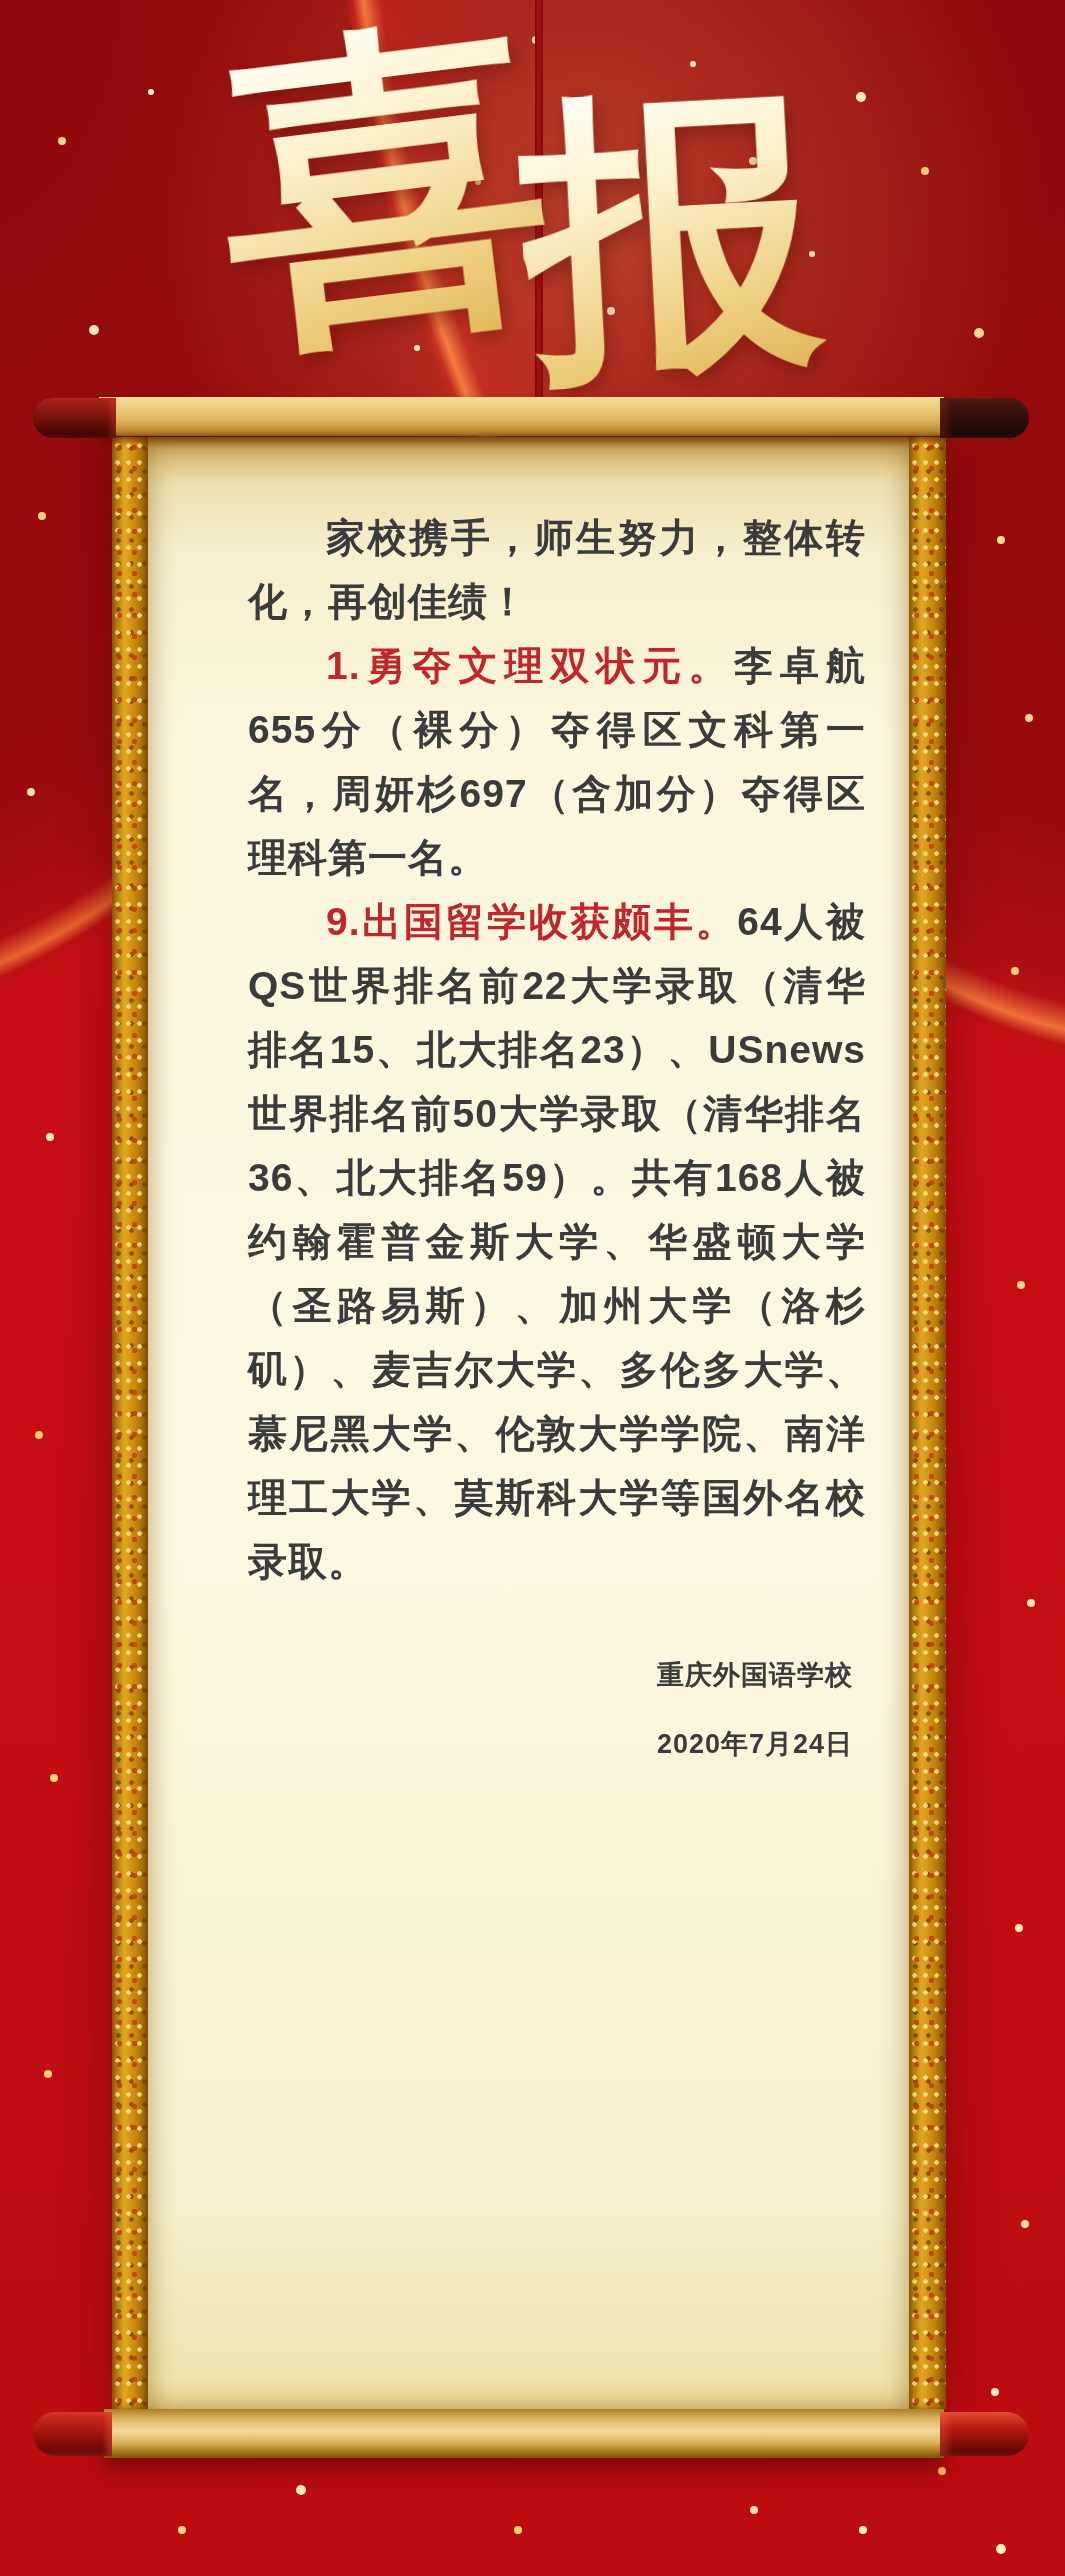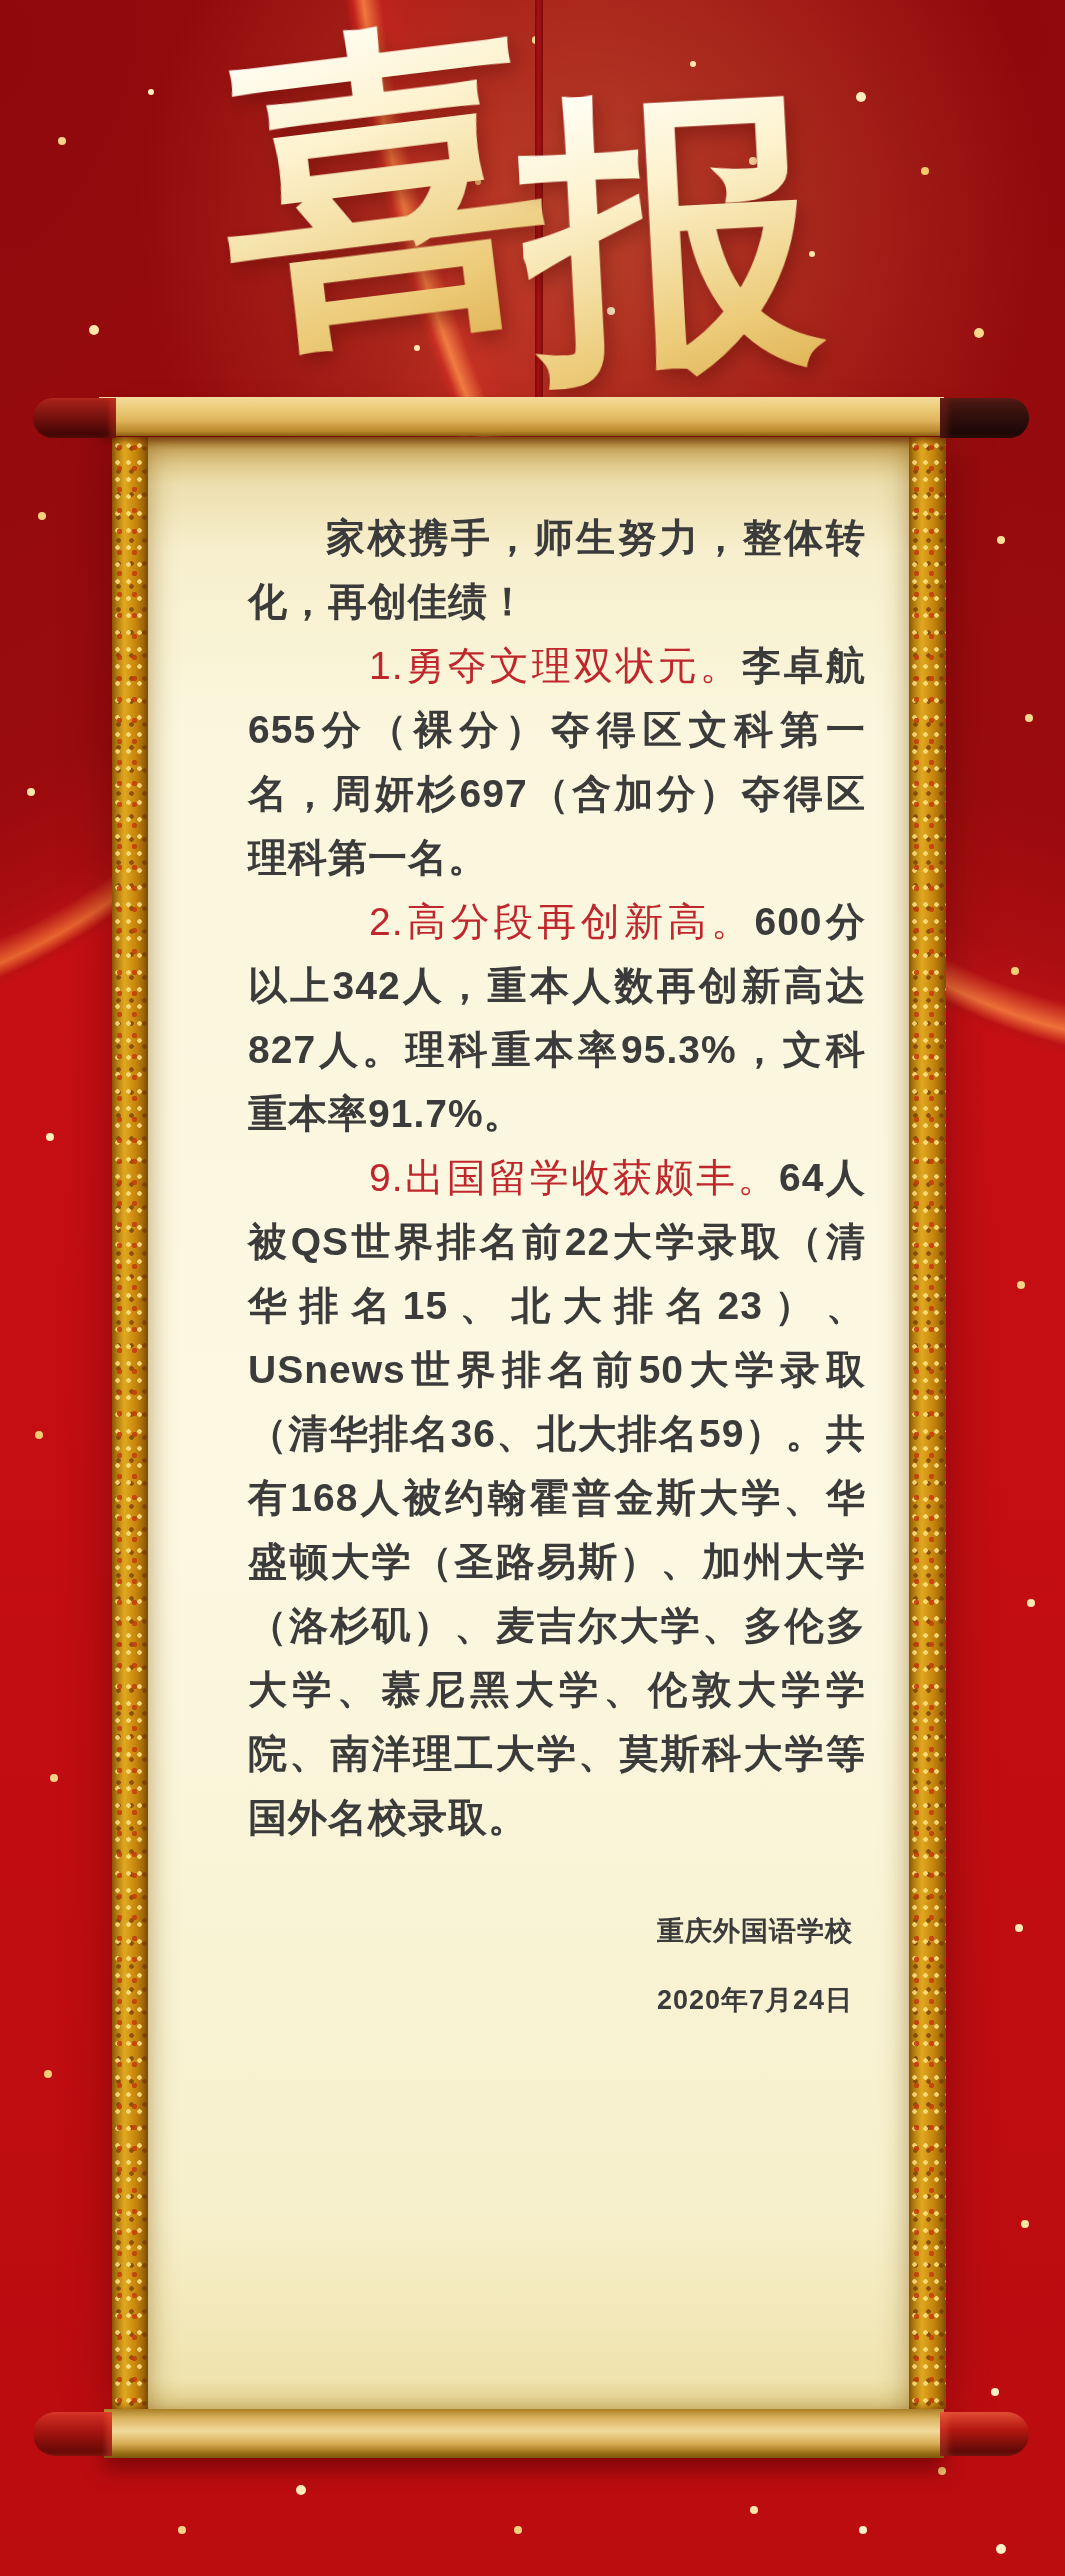--- a/index.html
+++ b/index.html
@@ -89,21 +89,21 @@
     box-shadow:inset 0 0 7px rgba(90,40,0,.55);}
   .ornate-left{left:0;width:36px;}
   .ornate-right{right:0;width:37px;}
   .paper{position:absolute;left:36px;top:0;width:761px;height:100%;
     background:linear-gradient(180deg,#b98d35 0px,#d9bc72 12px,#eddfae 47px,#f7efcd 113px,#fbf6dd 296px,#fcf8e2 55%,#f7f0cc 90%,#efe3ae 98.5%,#decb85 100%);
     box-shadow:inset 16px 0 26px -12px rgba(150,110,30,.4),inset -16px 0 26px -12px rgba(150,110,30,.4),inset 0 20px 24px -12px rgba(120,70,10,.5);}
   .content{position:absolute;left:0;top:0;width:100%;height:100%;box-sizing:border-box;
     padding:69px 43px 0 100px;color:#3b3b3b;}
   .para{margin:0;font-size:39px;line-height:64px;font-weight:600;letter-spacing:1px;
     text-indent:2em;text-align:justify;}
-  .para .hd{color:#c0272d;font-weight:400;margin-left:43px;}
+  .para .hd{color:#c0272d;font-weight:700;}
   .sign{margin-top:47px;}
   .sign div{font-size:27px;line-height:69px;font-weight:600;letter-spacing:1px;
     text-align:right;padding-right:13px;}
 </style>
 </head>
 <body>
 
 <div class="poster">
 
   <div class="curtain curtain-left"></div>
@@ -124,21 +124,20 @@
 
   <div class="scroll-body">
     <div class="ornate ornate-left"></div>
     <div class="paper">
       <div class="content">
 
         <p class="para"><span>家校携手，师生努力，整体转化，再创佳绩！</span></p>
 
         <p class="para"><span class="hd">1.勇夺文理双状元。</span><span>李卓航655分（裸分）夺得区文科第一名，周妍杉697（含加分）夺得区理科第一名。</span></p>
 
-        <p class="para"><span class="hd">2.高分段再创新高。</span><span>600分以上342人，重本人数再创新高达827人。理科重本率95.3%，文科重本率91.7%。</span></p>
 
 
 
         <p class="para"><span class="hd">9.出国留学收获颇丰。</span><span>64人被QS世界排名前22大学录取（清华排名15、北大排名23）、USnews世界排名前50大学录取（清华排名36、北大排名59）。共有168人被约翰霍普金斯大学、华盛顿大学（圣路易斯）、加州大学（洛杉矶）、麦吉尔大学、多伦多大学、慕尼黑大学、伦敦大学学院、南洋理工大学、莫斯科大学等国外名校录取。</span></p>
 
         <div class="sign">
           <div>重庆外国语学校</div>
           <div>2020年7月24日</div>
         </div>
 

